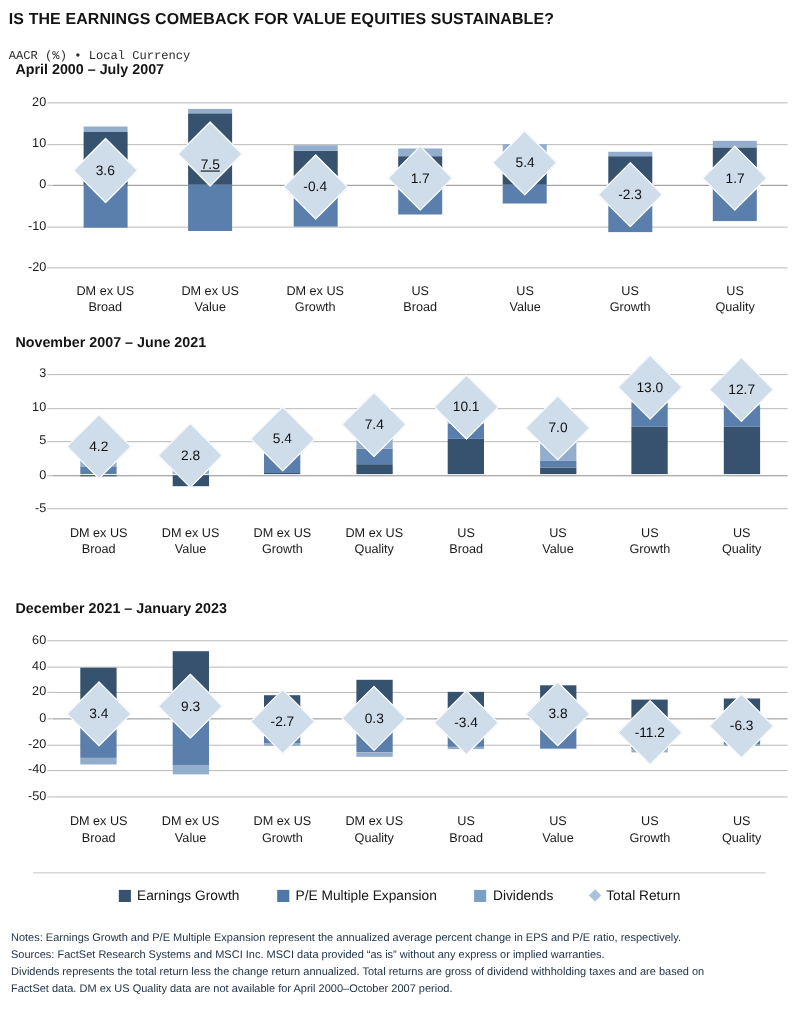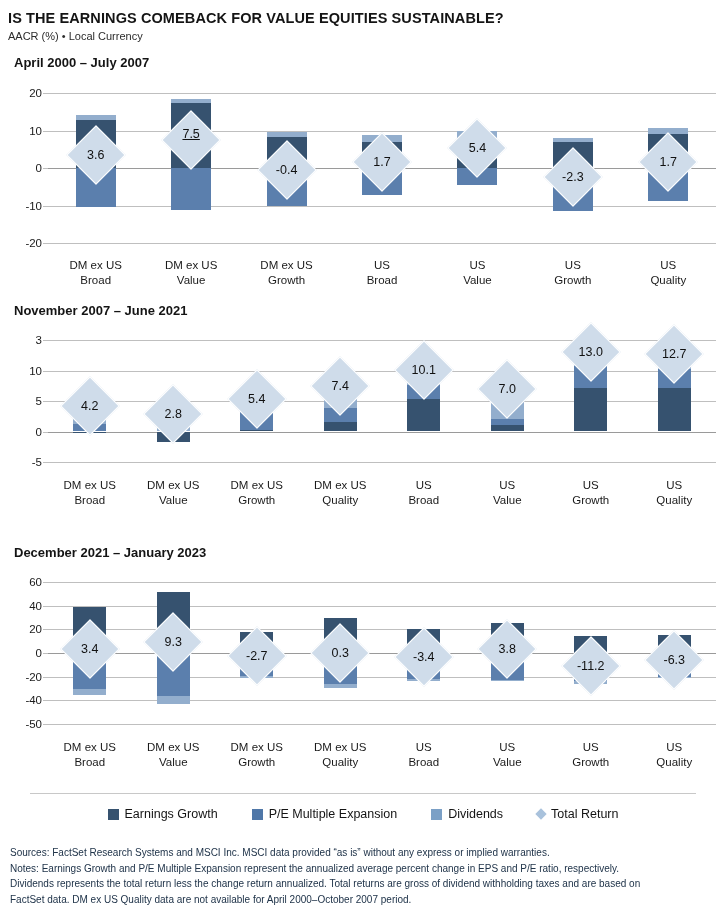--- a/index.html
+++ b/index.html
@@ -6,21 +6,21 @@
   body{
     width:726px;height:920px;background:#ffffff;
     font-family:"Liberation Sans",sans-serif;color:#1a1a1a;
     -webkit-font-smoothing:antialiased;
   }
   .page{position:relative;width:726px;height:920px;overflow:hidden;}
 
   
   .hdr{position:absolute;left:8px;top:10px;right:8px;}
   .hdr .title{font-size:14.5px;font-weight:600;letter-spacing:.1px;color:#141414;white-space:nowrap;}
-  .hdr .subtitle{font-size:11px;color:#2b2b2b;margin-top:4px;}
+  .hdr .subtitle{font-size:11px;color:#2b2b2b;margin-top:20px;font-family:Liberation Mono, monospace;}
 
   
   .panel{position:absolute;left:0;right:0;}
   .panel-title{position:absolute;left:14px;top:0;font-size:13px;font-weight:600;color:#141414;}
 
   .plot{position:absolute;left:48px;right:10px;}
   .gridarea{position:absolute;left:0;right:0;top:0;bottom:0;}
   .gl{position:absolute;left:0;right:0;height:1px;background:#bfbfbf;}
   .gl.zero{background:#9a9a9a;}
   .ytick{position:absolute;right:100%;margin-right:6px;transform:translateY(-50%);
@@ -94,21 +94,21 @@
             <div class="seg dv" style="top: 22.125px; height: 4.5px;"></div>
           </div>
           <div class="dia" style="left: 7.14286%; top: 61.5px;"></div>
           <div class="dialabel" style="left: 7.14286%; top: 61.5px;">3.6</div>
           <div class="bargroup" style="left: 18.4286%; width: 6%;">
             <div class="seg eg" style="top: 10.125px; height: 64.875px;"></div>
             <div class="seg pe" style="top: 75px; height: 41.625px;"></div>
             <div class="seg dv" style="top: 5.625px; height: 4.5px;"></div>
           </div>
           <div class="dia" style="left: 21.4286%; top: 46.875px;"></div>
-          <div class="dialabel" style="left: 21.4286%; top: 41px; text-decoration: underline;">7.5</div>
+          <div class="dialabel" style="left: 21.4286%; top: 57px; text-decoration: underline;">7.5</div>
           <div class="bargroup" style="left: 32.7143%; width: 6%;">
             <div class="seg eg" style="top: 43.875px; height: 31.125px;"></div>
             <div class="seg pe" style="top: 75px; height: 37.875px;"></div>
             <div class="seg dv" style="top: 39.375px; height: 4.5px;"></div>
           </div>
           <div class="dia" style="left: 35.7143%; top: 76.5px;"></div>
           <div class="dialabel" style="left: 35.7143%; top: 76.5px;">-0.4</div>
           <div class="bargroup" style="left: 47%; width: 6%;">
             <div class="seg eg" style="top: 48.75px; height: 26.25px;"></div>
             <div class="seg pe" style="top: 75px; height: 26.625px;"></div>
@@ -420,19 +420,19 @@
         <span class="sw dv" style="background: rgb(123, 160, 198);"></span>
         <span>Dividends</span>
       </div>
       <div class="lg">
         <span class="sw tr" style="background: rgb(169, 194, 220);"></span>
         <span>Total Return</span>
       </div>
     </div>
 
   <div class="foot">
+    <div>Notes: Earnings Growth and P/E Multiple Expansion represent the annualized average percent change in EPS and P/E ratio, respectively.</div>
     <div>Sources: FactSet Research Systems and MSCI Inc. MSCI data provided “as is” without any express or implied warranties.</div>
-    <div>Notes: Earnings Growth and P/E Multiple Expansion represent the annualized average percent change in EPS and P/E ratio, respectively.</div>
     <div>Dividends represents the total return less the change return annualized. Total returns are gross of dividend withholding taxes and are based on</div>
     <div>FactSet data. DM ex US Quality data are not available for April 2000–October 2007 period.</div>
   </div>
 
 </div>
 
 </body></html>

